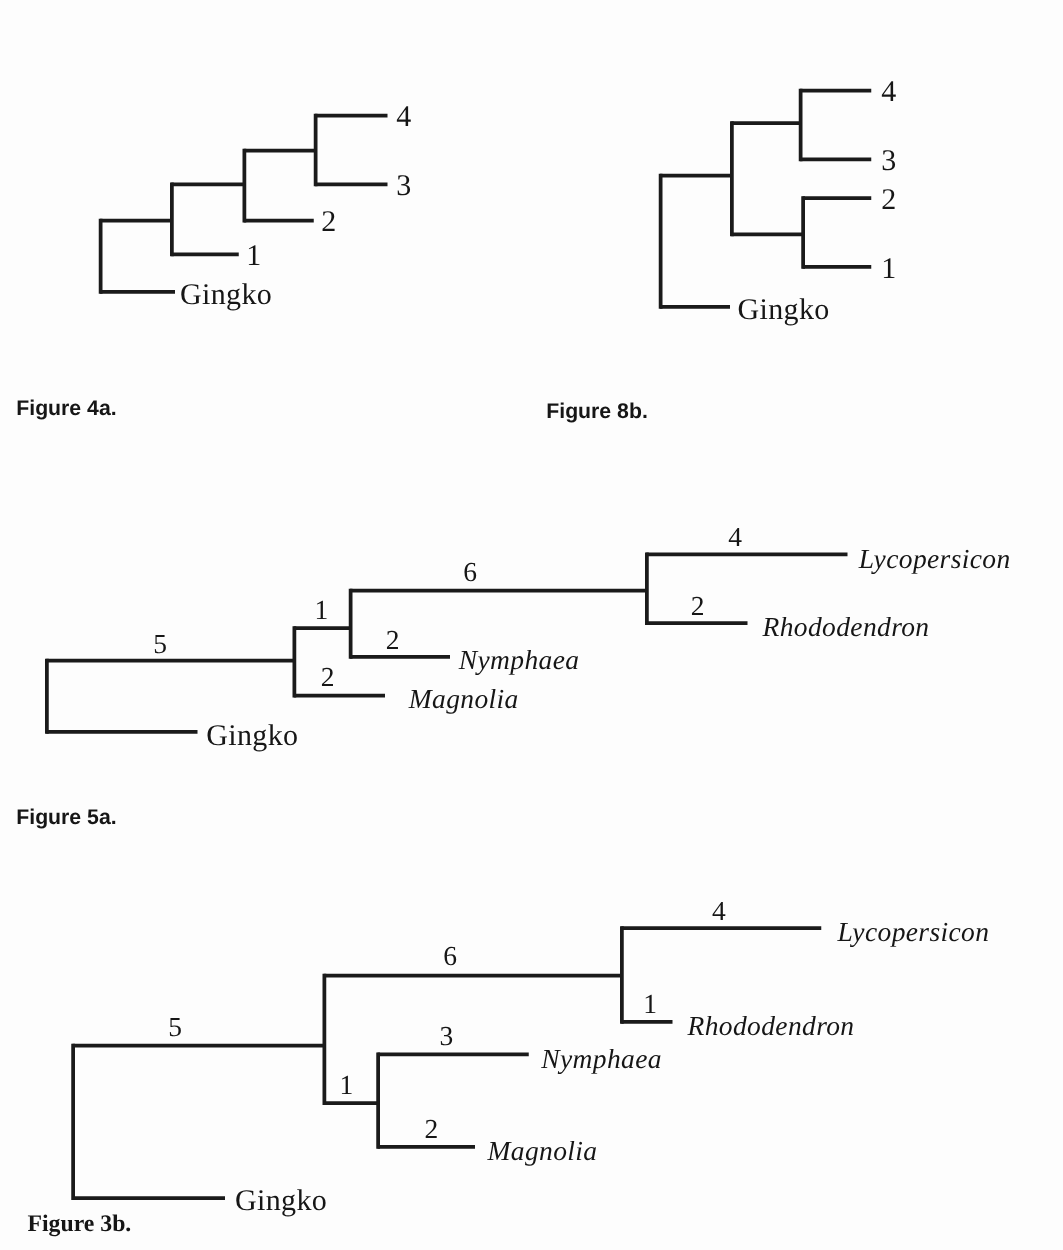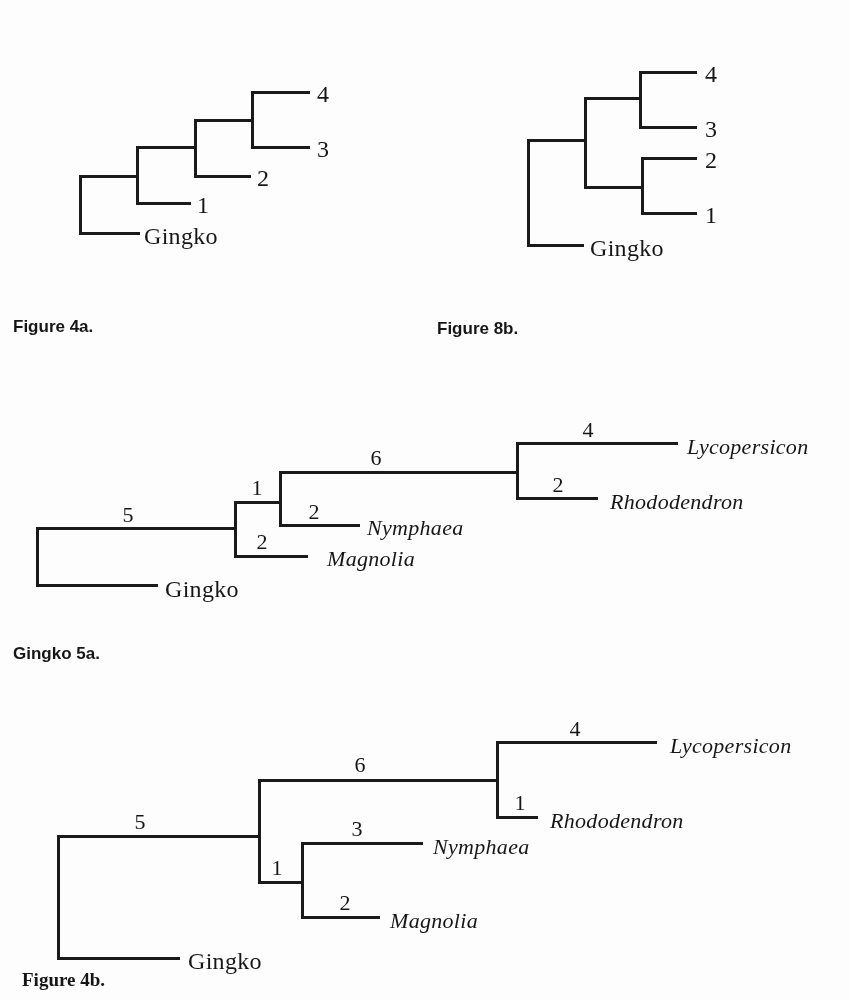--- a/index.html
+++ b/index.html
@@ -17,22 +17,22 @@
   .cap-1{left:437px;top:320px;}
   .cap-2{left:13px;top:645px;}
   .cap-3{left:22px;top:970px;font-family:"Liberation Serif",serif;font-size:19px;}
 </style>
 </head>
 <body>
 
 <div class="page" id="page">
   <div class="caption cap-0">Figure 4a.</div>
   <div class="caption cap-1">Figure 8b.</div>
-  <div class="caption cap-2">Gingko 5a.</div>
-  <div class="caption cap-3">Figure 4b.</div>
+  <div class="caption cap-2">Figure 5a.</div>
+  <div class="caption cap-3">Figure 3b.</div>
 <div>
       <div class="seg" style="background: rgb(26, 26, 26); left: 78.5px; top: 174.5px; width: 3px; height: 60px;"></div>
       <div class="seg" style="background: rgb(26, 26, 26); left: 80px; top: 231.5px; width: 60px; height: 3px;"></div>
       <div class="seg" style="background: rgb(26, 26, 26); left: 80px; top: 174.5px; width: 57px; height: 3px;"></div>
       <div class="seg" style="background: rgb(26, 26, 26); left: 135.5px; top: 145.5px; width: 3px; height: 59px;"></div>
       <div class="seg" style="background: rgb(26, 26, 26); left: 137px; top: 201.5px; width: 54px; height: 3px;"></div>
       <div class="seg" style="background: rgb(26, 26, 26); left: 137px; top: 145.5px; width: 58px; height: 3px;"></div>
       <div class="seg" style="background: rgb(26, 26, 26); left: 193.5px; top: 118.5px; width: 3px; height: 59px;"></div>
       <div class="seg" style="background: rgb(26, 26, 26); left: 195px; top: 174.5px; width: 56px; height: 3px;"></div>
       <div class="seg" style="background: rgb(26, 26, 26); left: 195px; top: 118.5px; width: 57px; height: 3px;"></div>

